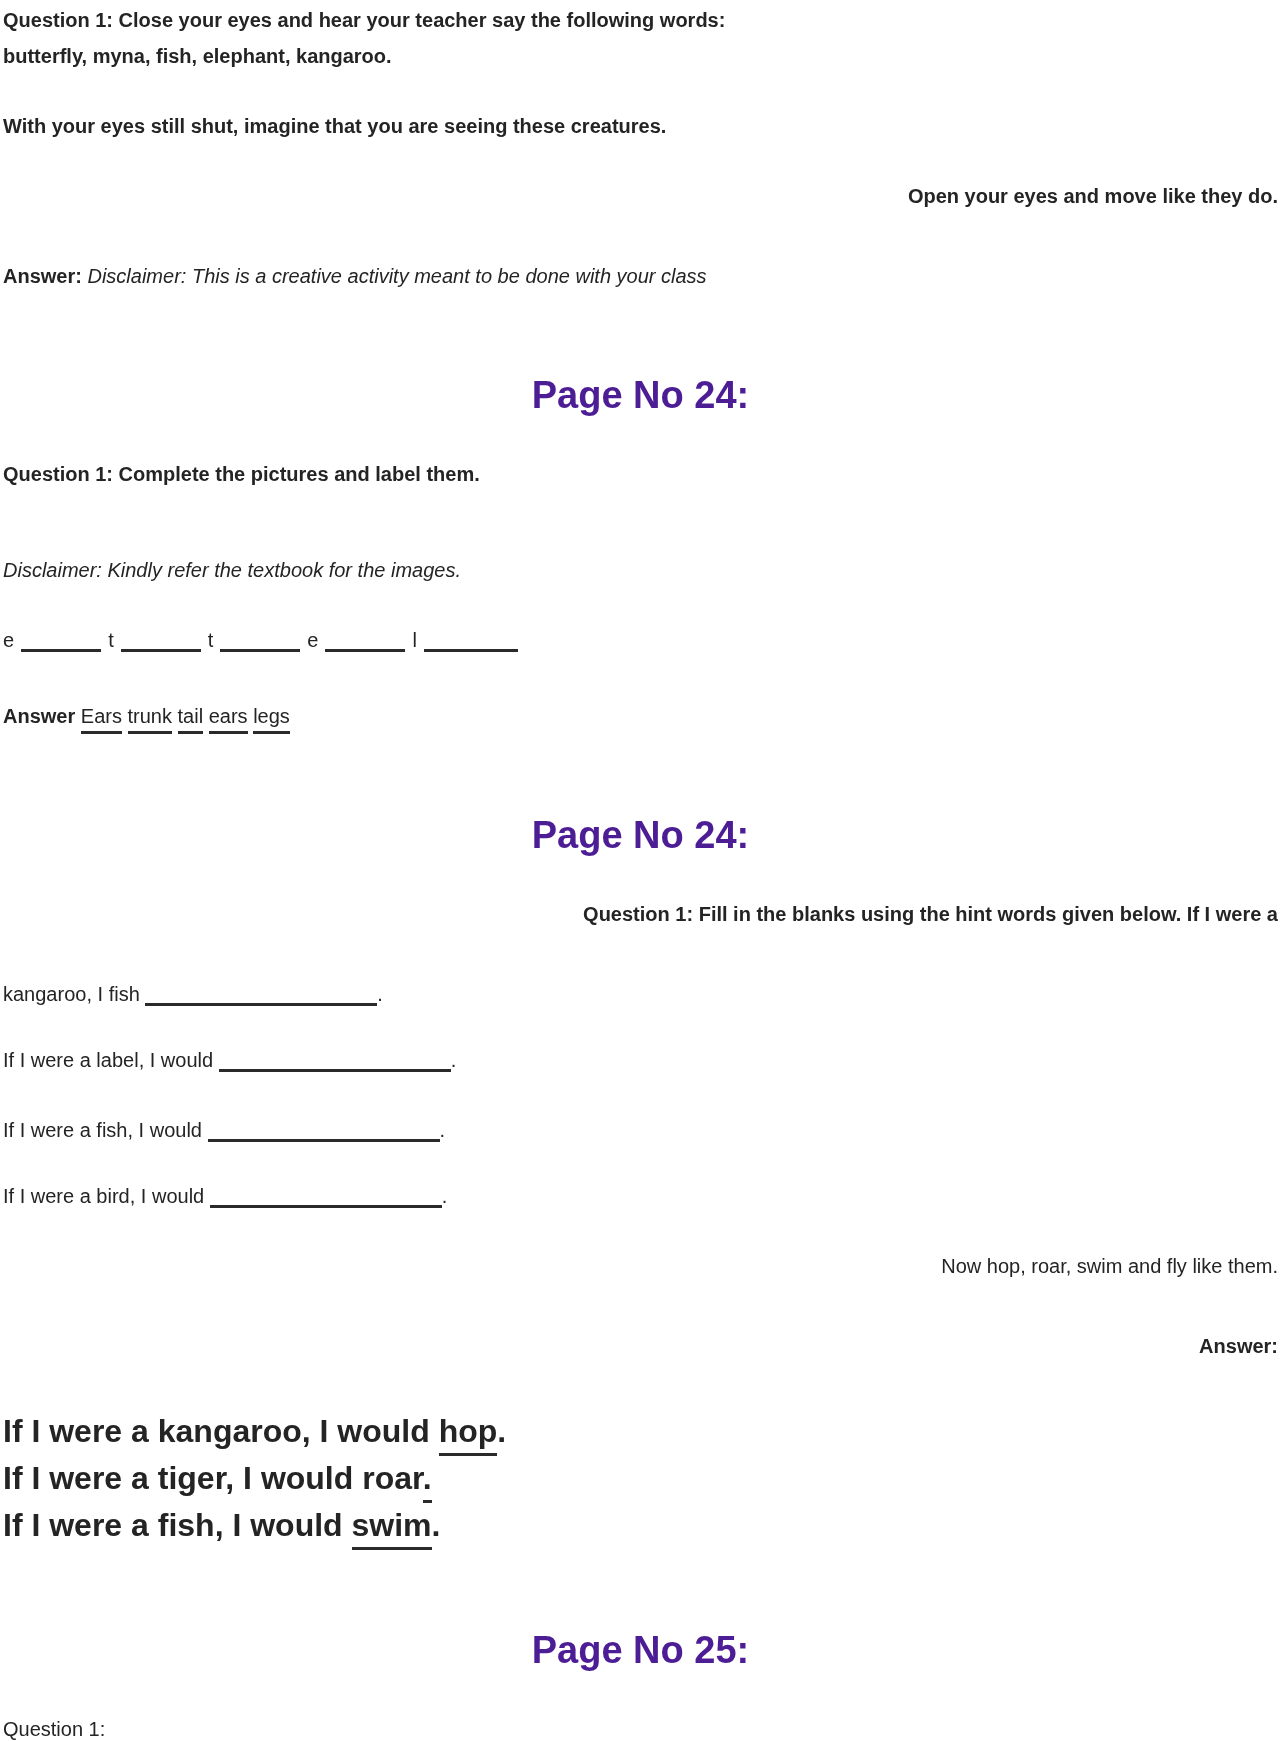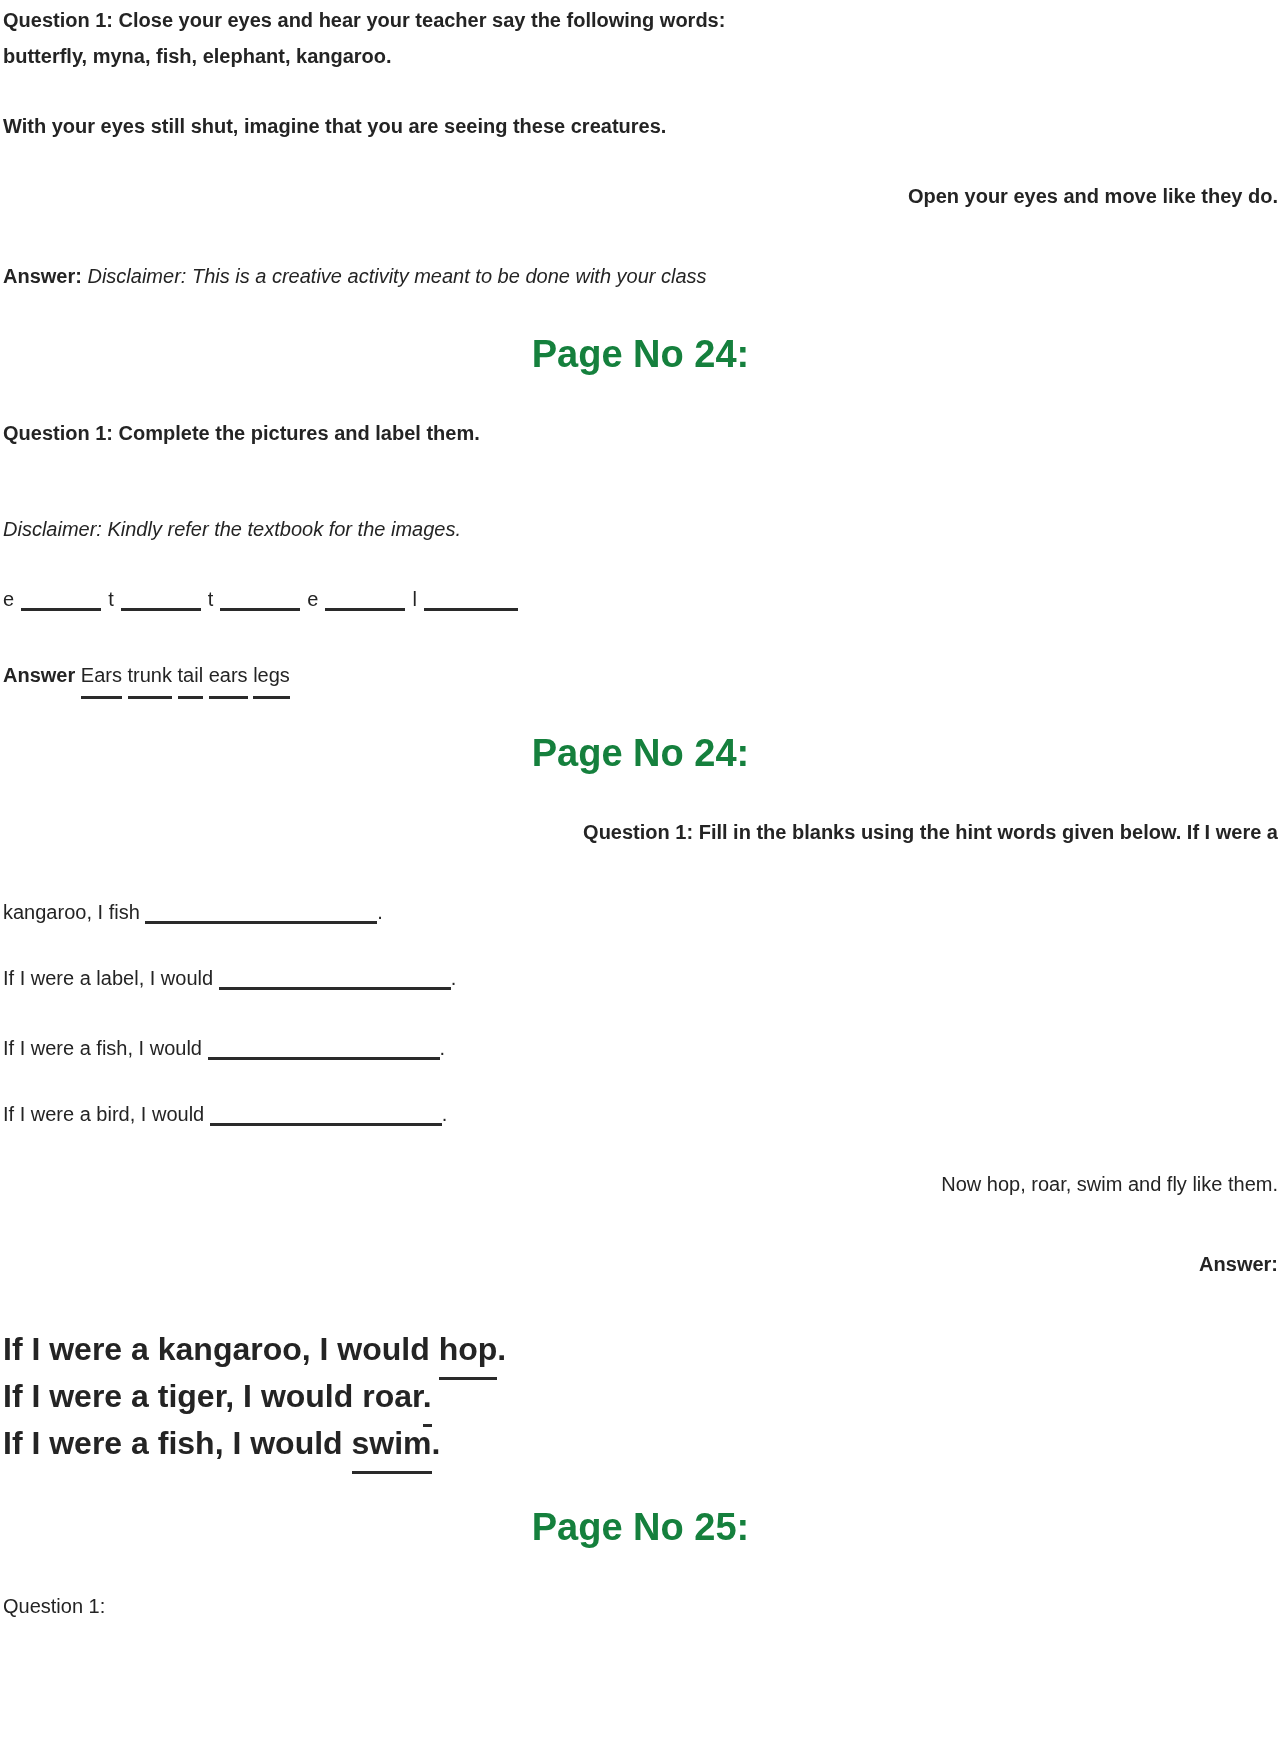--- a/index.html
+++ b/index.html
@@ -22,30 +22,30 @@
     margin: 0 0 34px 0;
   }
   .bold { font-weight: bold; }
   .italic { font-style: italic; }
   .bi { font-weight: normal; font-style: italic; }
   h2.page-heading {
     font-size: 38px;
     line-height: 46px;
     font-weight: bold;
     text-align: center;
-    margin: 37px 0 38px 0;
-    color: #15803d;
+    margin: 78px 0 38px 0;
+    color: #4c1d95;
   }
   .mb30 { margin-bottom: 30px; }
   .mb40 { margin-bottom: 40px; }
   .mb44 { margin-bottom: 44px; text-align: right; }
   .mb60 { margin-bottom: 60px; }
   .uw {
     border-bottom: 3px solid #2a2a2a;
-    padding-bottom: 10px;
+    padding-bottom: 4px;
   }
   .fill-blank {
     display: inline-block;
     width: 232px;
     height: 4px;
     border-bottom: 3px solid #2a2a2a;
     vertical-align: -5px;
   }
   .letter-blank {
     display: inline-block;

